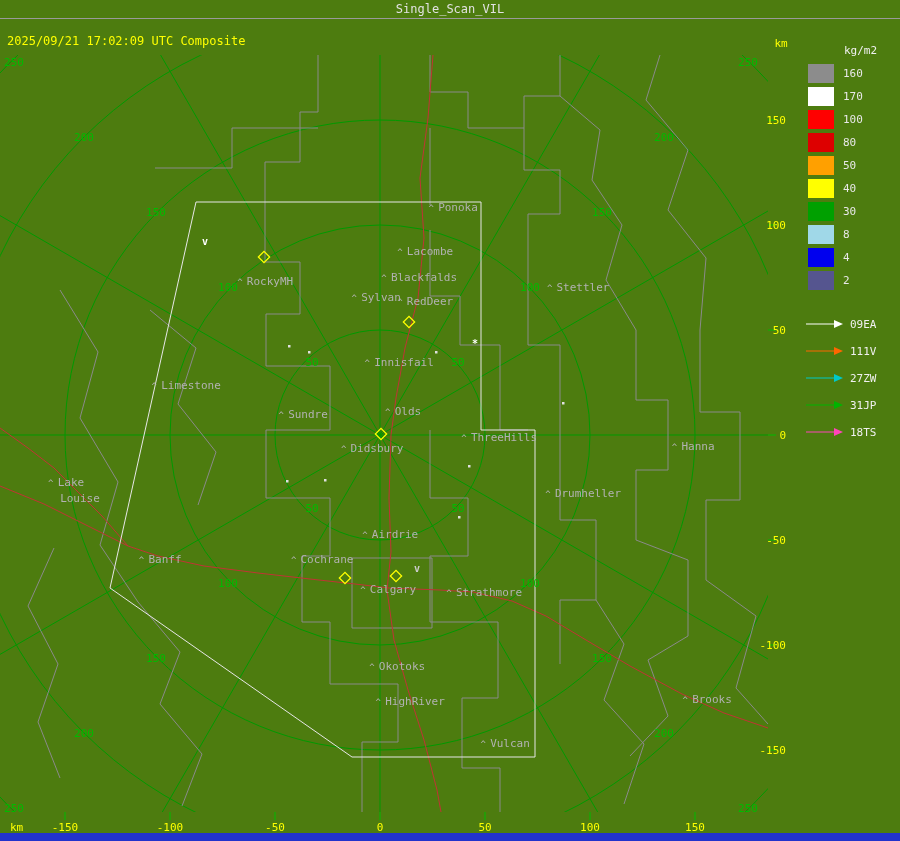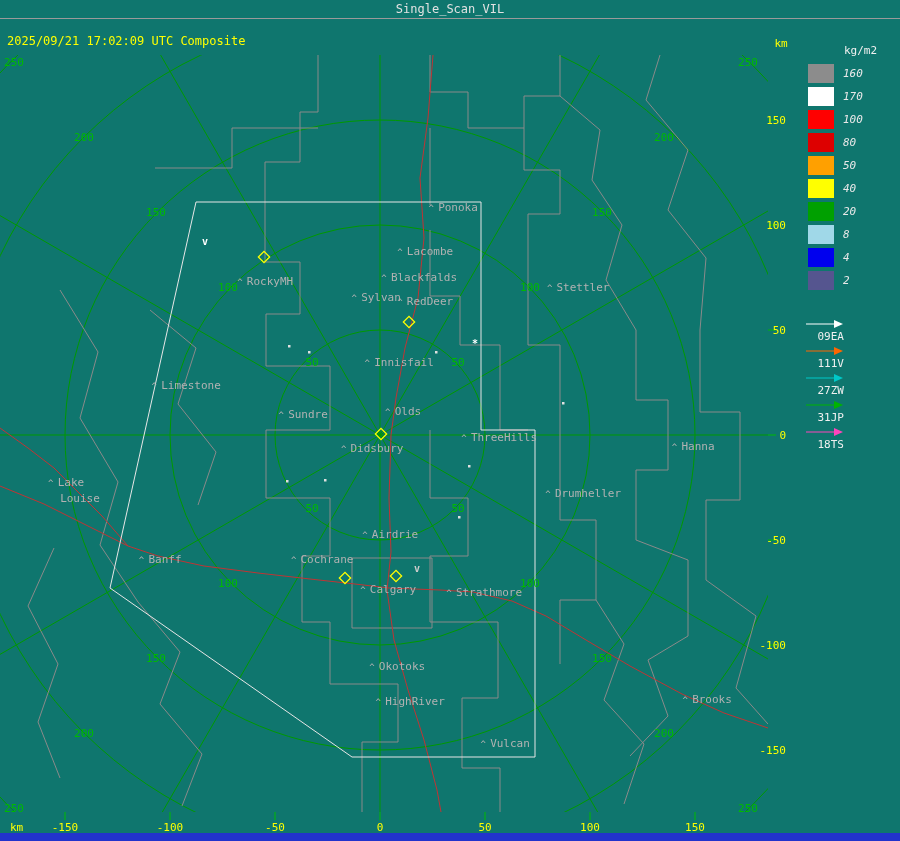--- a/index.html
+++ b/index.html
@@ -1,16 +1,16 @@
 <!DOCTYPE html>
 <html><head>
 <meta charset="utf-8">
 <style>
   html,body{margin:0;padding:0;background:#000;}
-  .app{position:relative;width:900px;height:841px;background:#0f766e;overflow:hidden;
+  .app{position:relative;width:900px;height:841px;background:#4d7c0f;overflow:hidden;
        font-family:"DejaVu Sans Mono",monospace;}
   .titlebar{position:absolute;left:0;top:0;width:900px;height:19px;display:flex;
        align-items:center;justify-content:center;color:#e2e2e2;font-size:12px;
        border-bottom:1px solid #9a9a9a;box-sizing:border-box;}
   .timestamp{position:absolute;left:7px;top:34px;color:#ffff00;font-size:12px;}
   #map-svg{position:absolute;left:0;top:0;}
   
   .ring{stroke:#009900;fill:none;stroke-width:1;}
   .tick{stroke:#00bb00;stroke-width:1;}
   .axis-label{fill:#ffff00;font-size:11px;font-family:"DejaVu Sans Mono",monospace;}
@@ -19,26 +19,26 @@
   .caret{fill:#b2b2b2;font-size:9px;font-family:"DejaVu Sans Mono",monospace;}
   .county{stroke:#8a8a8a;fill:none;stroke-width:1;}
   .road{stroke:#c03434;fill:none;stroke-width:1;}
   .coverage{stroke:#e6e6e6;fill:none;stroke-width:1;}
   .diamond{stroke:#ffff00;fill:none;stroke-width:1.3;}
   .pt{fill:#e0e0e0;}
   .glyph{font-size:10px;font-weight:bold;font-family:"DejaVu Sans Mono",monospace;}
   
   .sidepanel{position:absolute;left:800px;top:0;width:100px;height:841px;font-size:11px;}
   .cb-unit{position:absolute;left:44px;top:44px;color:#f0f0f0;}
-  #levels{position:absolute;left:8px;top:64px;font-style:italic;}
+  #levels{position:absolute;left:8px;top:64px;}
   .lev-row{display:flex;align-items:center;margin-bottom:4px;}
   .swatch{width:26px;height:19px;margin-right:9px;}
   .lev-label{color:#e8e8e8;line-height:19px;}
   #radar-legend{position:absolute;left:4px;top:318px;}
-  .leg-row{display:flex;align-items:flex-end;height:27px;flex-direction:column;}
+  .leg-row{display:flex;align-items:flex-start;height:27px;}
   .leg-label{margin-left:6px;color:#f0f0f0;}
   .taskbar{position:absolute;left:0;top:833px;width:900px;height:8px;background:#2233cc;}
 </style>
 </head>
 <body>
 
 <div class="app">
 
   <div class="titlebar">
     <span>Single_Scan_VIL</span>
@@ -253,21 +253,21 @@
         <div class="lev-row">
           <div class="swatch" style="background: rgb(255, 160, 0);"></div>
           <span class="lev-label">50</span>
         </div>
         <div class="lev-row">
           <div class="swatch" style="background: rgb(255, 255, 0);"></div>
           <span class="lev-label">40</span>
         </div>
         <div class="lev-row">
           <div class="swatch" style="background: rgb(0, 160, 0);"></div>
-          <span class="lev-label">20</span>
+          <span class="lev-label">30</span>
         </div>
         <div class="lev-row">
           <div class="swatch" style="background: rgb(160, 216, 232);"></div>
           <span class="lev-label">8</span>
         </div>
         <div class="lev-row">
           <div class="swatch" style="background: rgb(0, 0, 238);"></div>
           <span class="lev-label">4</span>
         </div>
         <div class="lev-row">

